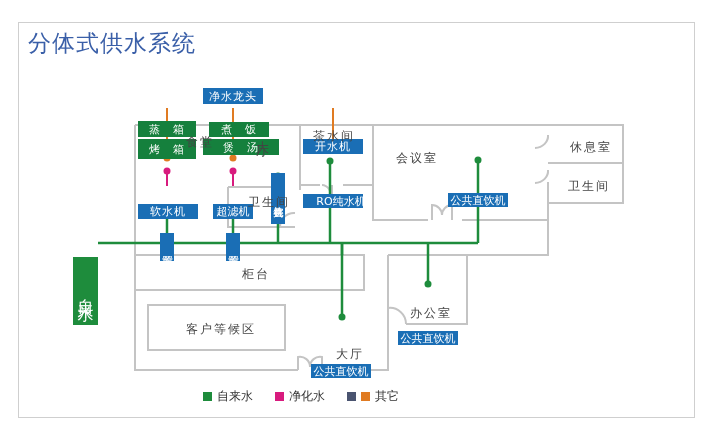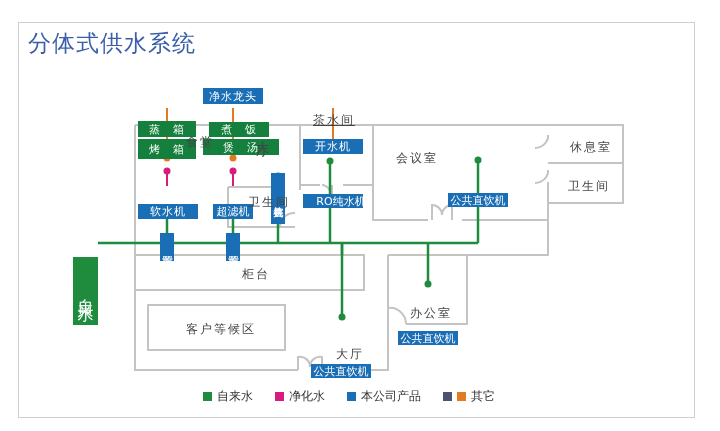--- a/index.html
+++ b/index.html
@@ -116,40 +116,36 @@
 <div class="box blue" style="left:303px;top:147px;width:60px;height:14px;letter-spacing:0;padding-left:16px;">RO纯水机</div>
 <div class="box blue" style="left:448px;top:146px;width:60px;height:14px;letter-spacing:0;">公共直饮机</div>
 <div class="box blue" style="left:311px;top:317px;width:60px;height:14px;letter-spacing:0;">公共直饮机</div>
 <div class="box blue" style="left:398px;top:284px;width:60px;height:14px;letter-spacing:0;">公共直饮机</div>
 
 <div class="box green vert" style="left:73px;top:210px;width:25px;height:68px;font-size:16px;letter-spacing:4px;">自来水</div>
 
 <div class="lbl" style="left:186px;top:134px;">食堂</div>
 <div class="lbl vert" style="left:256px;top:130px;font-size:13px;letter-spacing:4px;">大厅</div>
 <div class="lbl" style="left:248px;top:194px;">卫生间</div>
-<div class="lbl" style="left:313px;top:112px;text-decoration:underline;">茶水间</div>
+<div class="lbl" style="left:313px;top:128px;">茶水间</div>
 <div class="lbl" style="left:396px;top:150px;">会议室</div>
 <div class="lbl" style="left:570px;top:139px;">休息室</div>
 <div class="lbl" style="left:568px;top:178px;">卫生间</div>
 <div class="lbl" style="left:242px;top:266px;">柜台</div>
 <div class="lbl" style="left:186px;top:321px;">客户等候区</div>
 <div class="lbl" style="left:410px;top:305px;">办公室</div>
 <div class="lbl" style="left:336px;top:346px;">大厅</div>
 
 <div class="legend">
   <div class="item">
     <span class="sw" style="background:#1e8c3c"></span>
     <span>自来水</span>
   </div>
   <div class="item">
     <span class="sw" style="background:#d81b7e"></span>
     <span>净化水</span>
   </div>
   <div class="item">
-    <span class="sw" style="background:#1a6eb5"></span>
-    <span>本公司产品</span>
-  </div>
-  <div class="item">
     <span class="sw" style="background:#4a5470"></span>
     <span class="sw" style="background:#e07b22"></span>
     <span>其它</span>
   </div>
 </div>
 
 </body></html>

